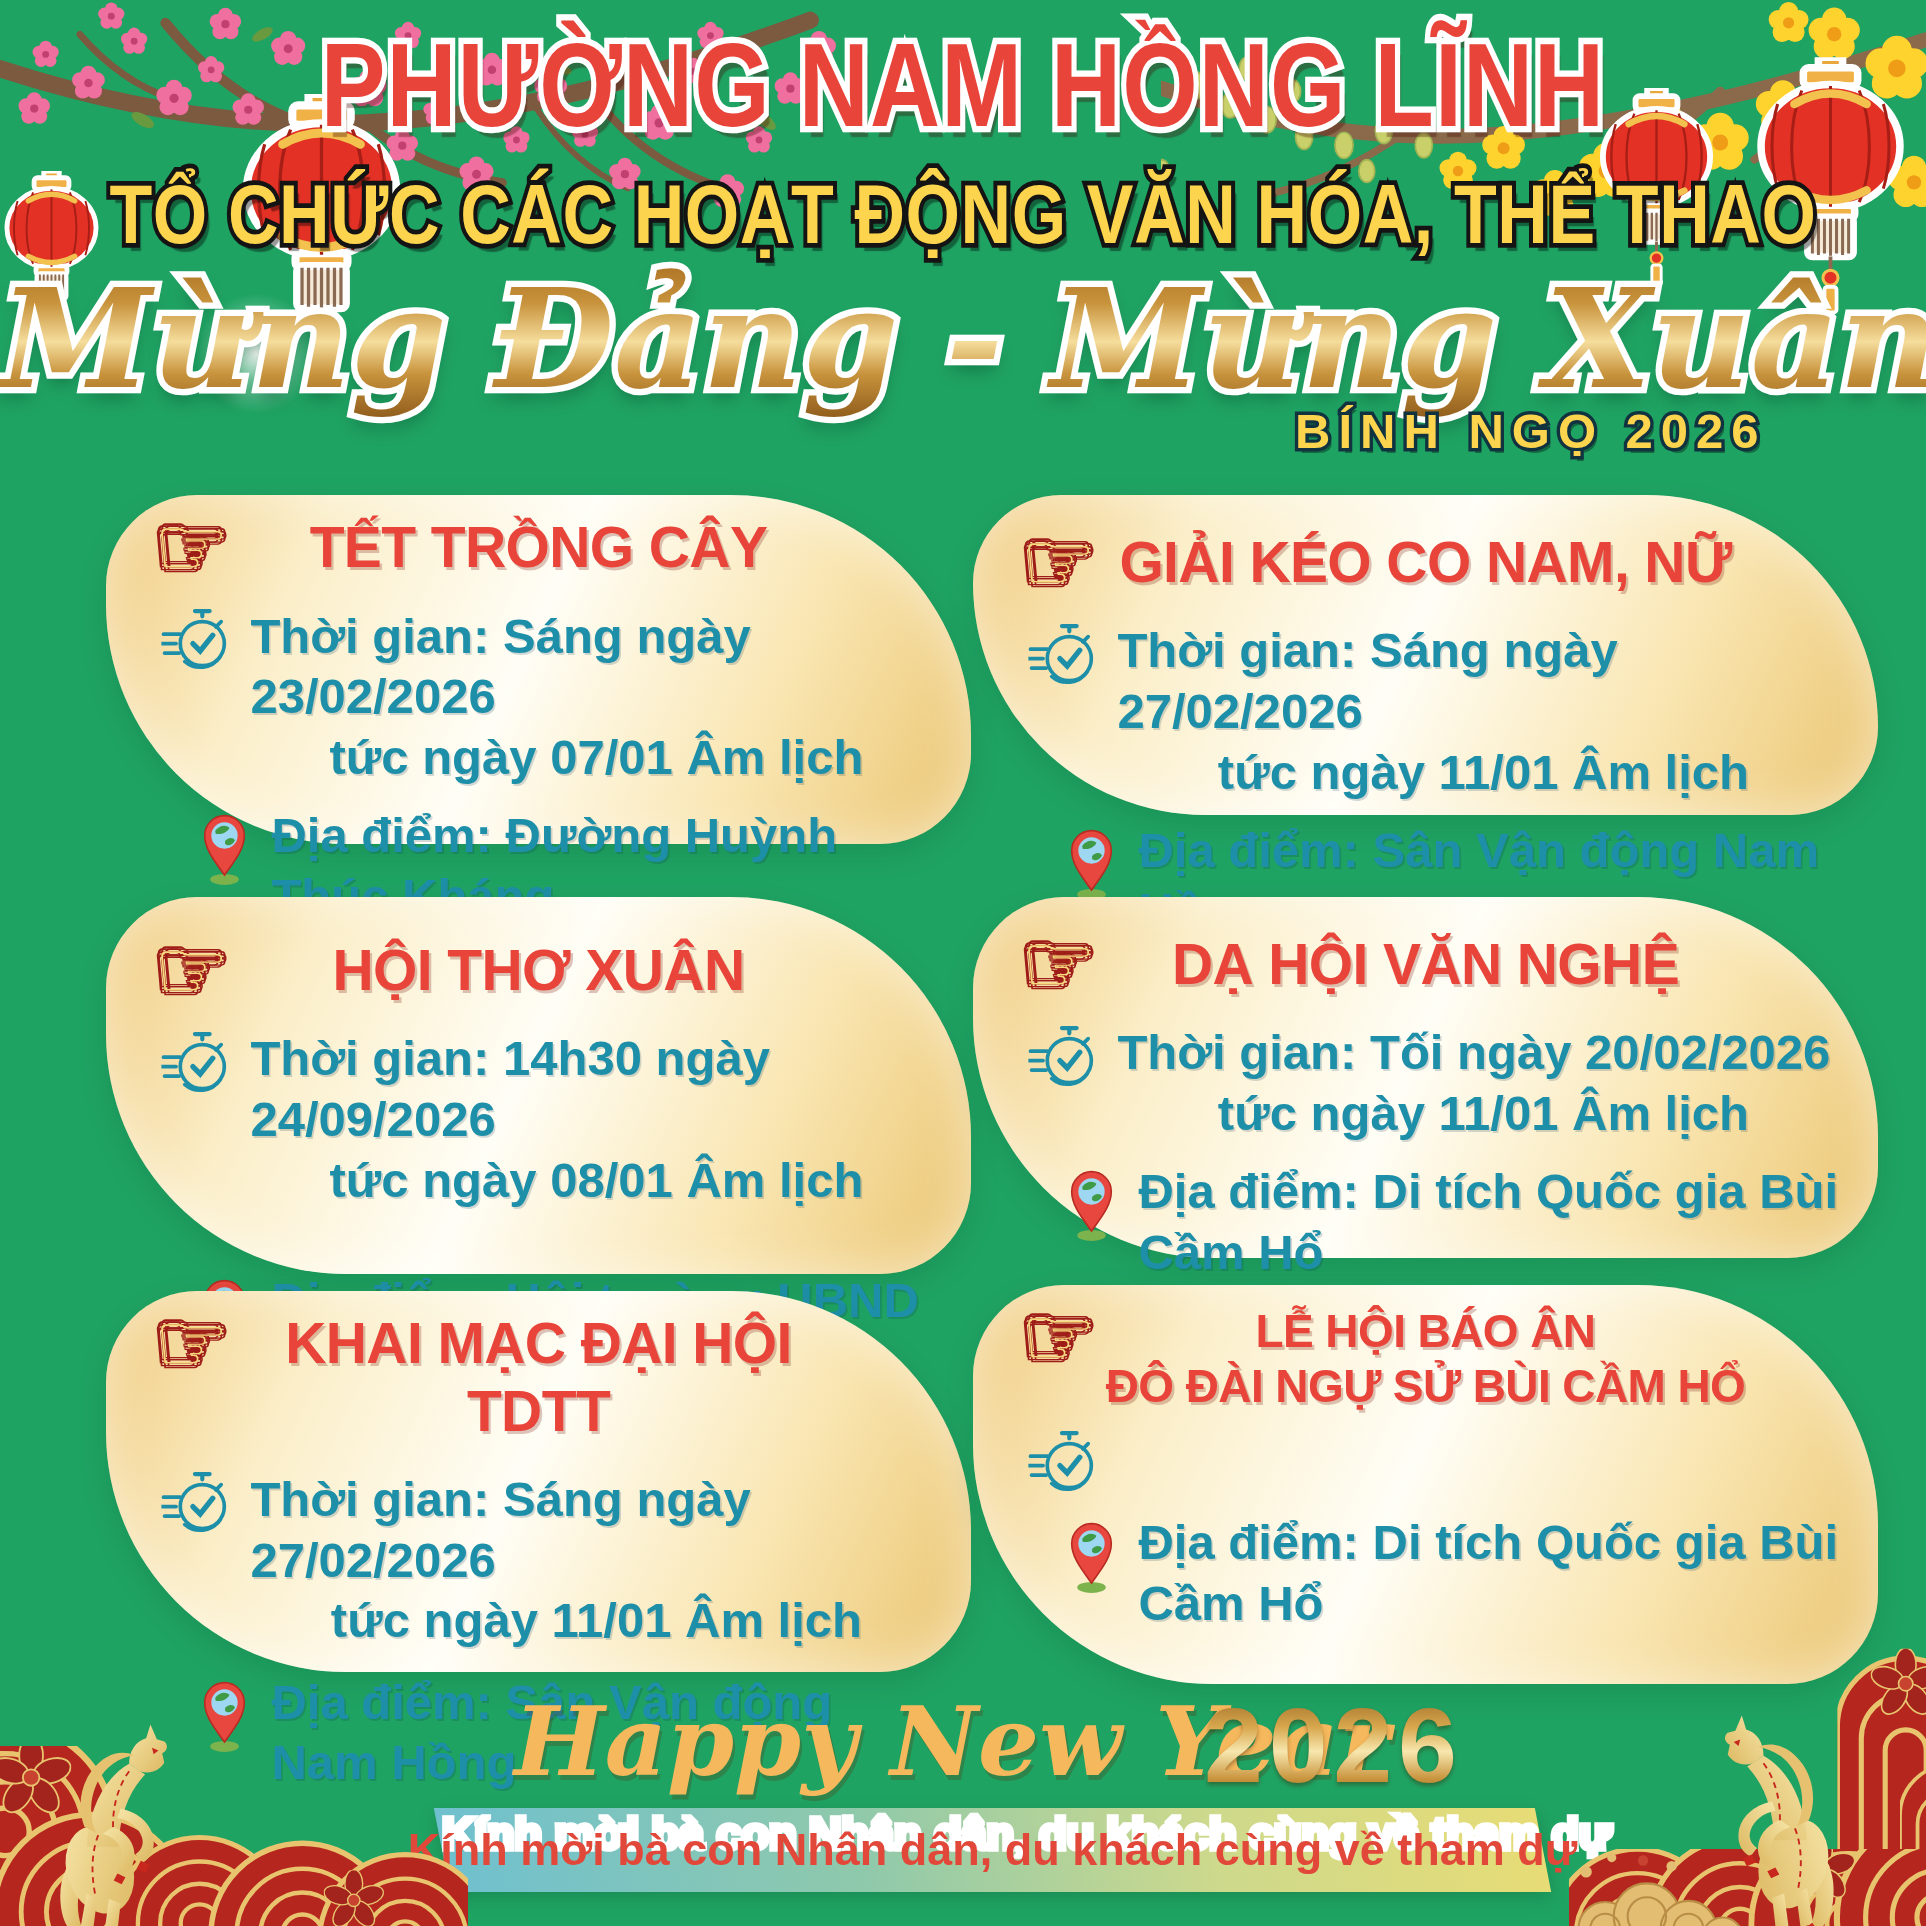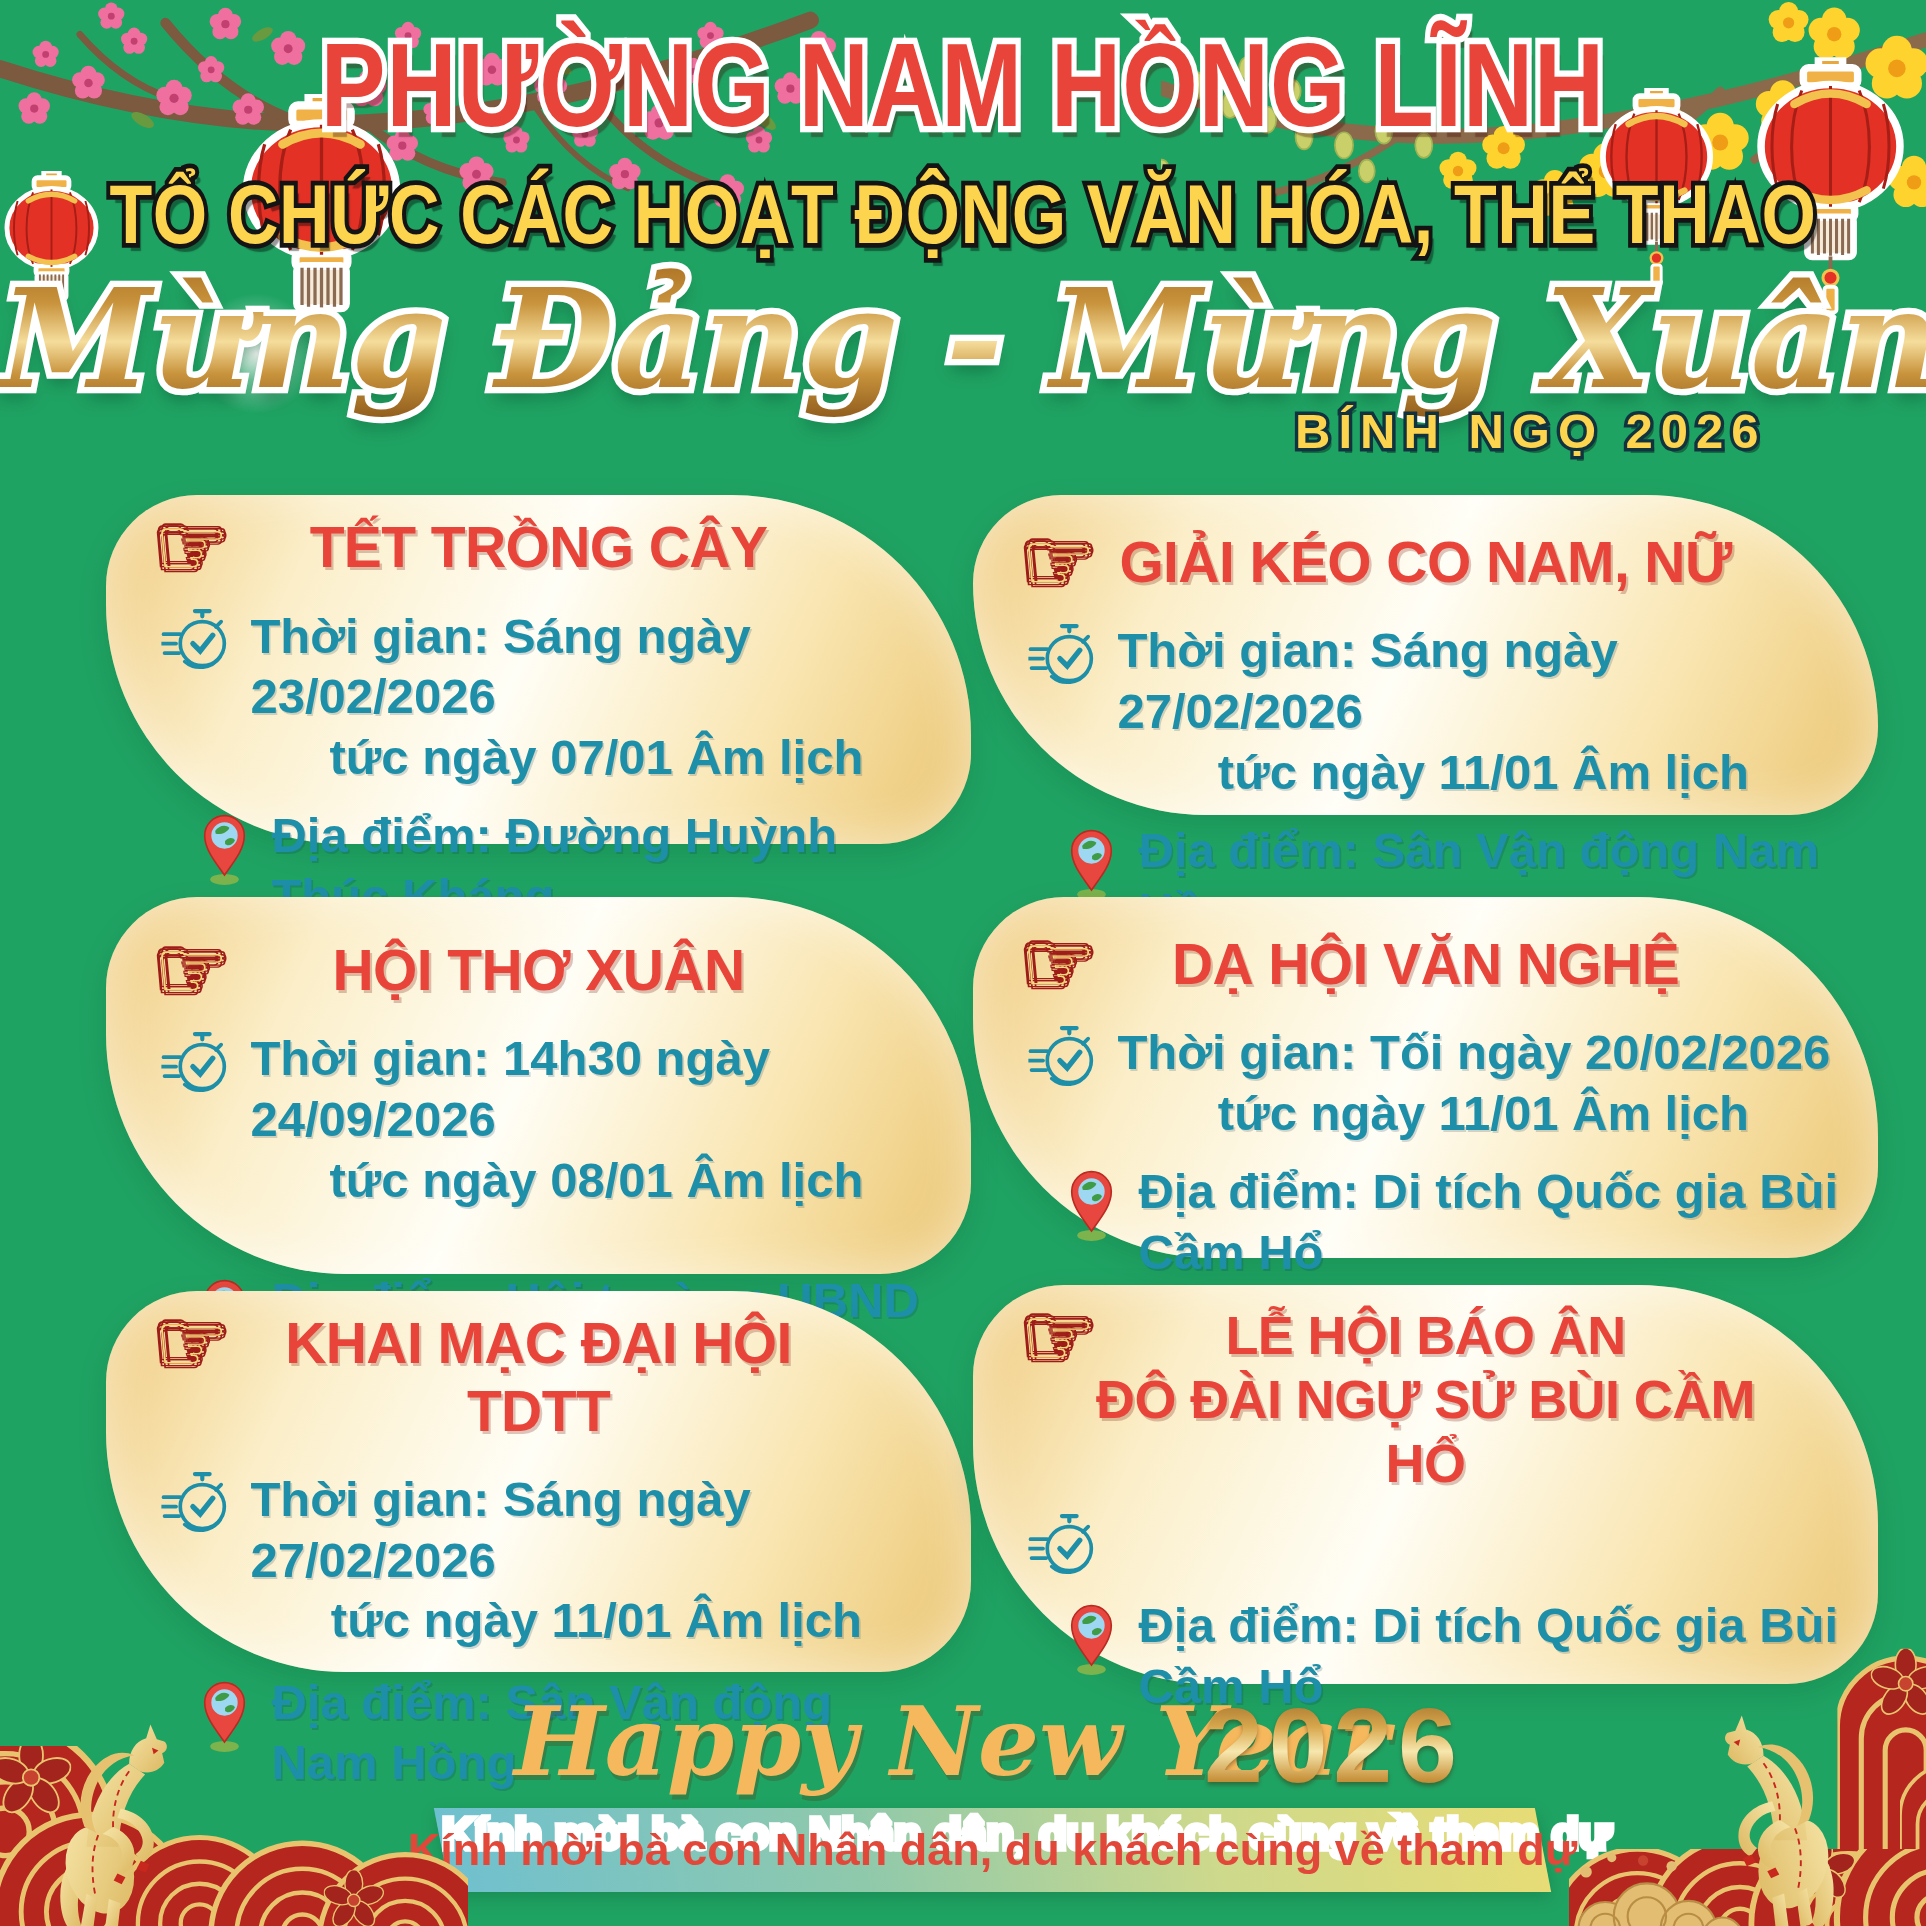--- a/index.html
+++ b/index.html
@@ -49,21 +49,21 @@
 
   .card-head{position:relative;margin:19.4px 40px 0 40px;text-align:center;}
   .c2 .card-head,.c4 .card-head{margin-top:34px;}
   .c3 .card-head{margin-top:40px;}
   .hand{position:absolute;left:8px;top:-9px;font-family:"DejaVu Sans",sans-serif;
     font-size:84px;line-height:1;color:#f8d87a;
     text-shadow:-3.4px -3.4px 0 #9e1d18,3.4px -3.4px 0 #9e1d18,-3.4px 3.4px 0 #9e1d18,3.4px 3.4px 0 #9e1d18,
       0 -4.6px 0 #9e1d18,0 4.6px 0 #9e1d18,-4.6px 0 0 #9e1d18,4.6px 0 0 #9e1d18;}
   .card-title{display:inline-block;font-size:57px;font-weight:900;color:#e8443a;line-height:1.18;
     padding:0 91px;letter-spacing:-0.6px;text-shadow:2.3px 2.9px 0 rgba(120,25,12,.25);}
-  .c6 .card-title{font-size:54px;padding:0 68px;}
+  .c6 .card-title{font-size:46px;padding:0 68px;}
 
   .row{display:flex;align-items:flex-start;margin:24px 28.5px 0 55px;}
   .c6 .row{margin-top:15px;}
   .row .ic{flex:0 0 auto;margin-right:19.4px;margin-top:3.4px;}
   .lines{flex:1;color:#1e8fa8;font-weight:bold;font-size:49px;line-height:1.24;
     text-shadow:1.7px 1.7px 0 rgba(10,50,80,.18);}
   .lines .l2{text-align:center;}
   .row.loc{margin-top:17px;margin-left:91px;}
   .c3 .row.loc{margin-top:59px;}
   .c5 .row.loc{margin-top:20.5px;}

